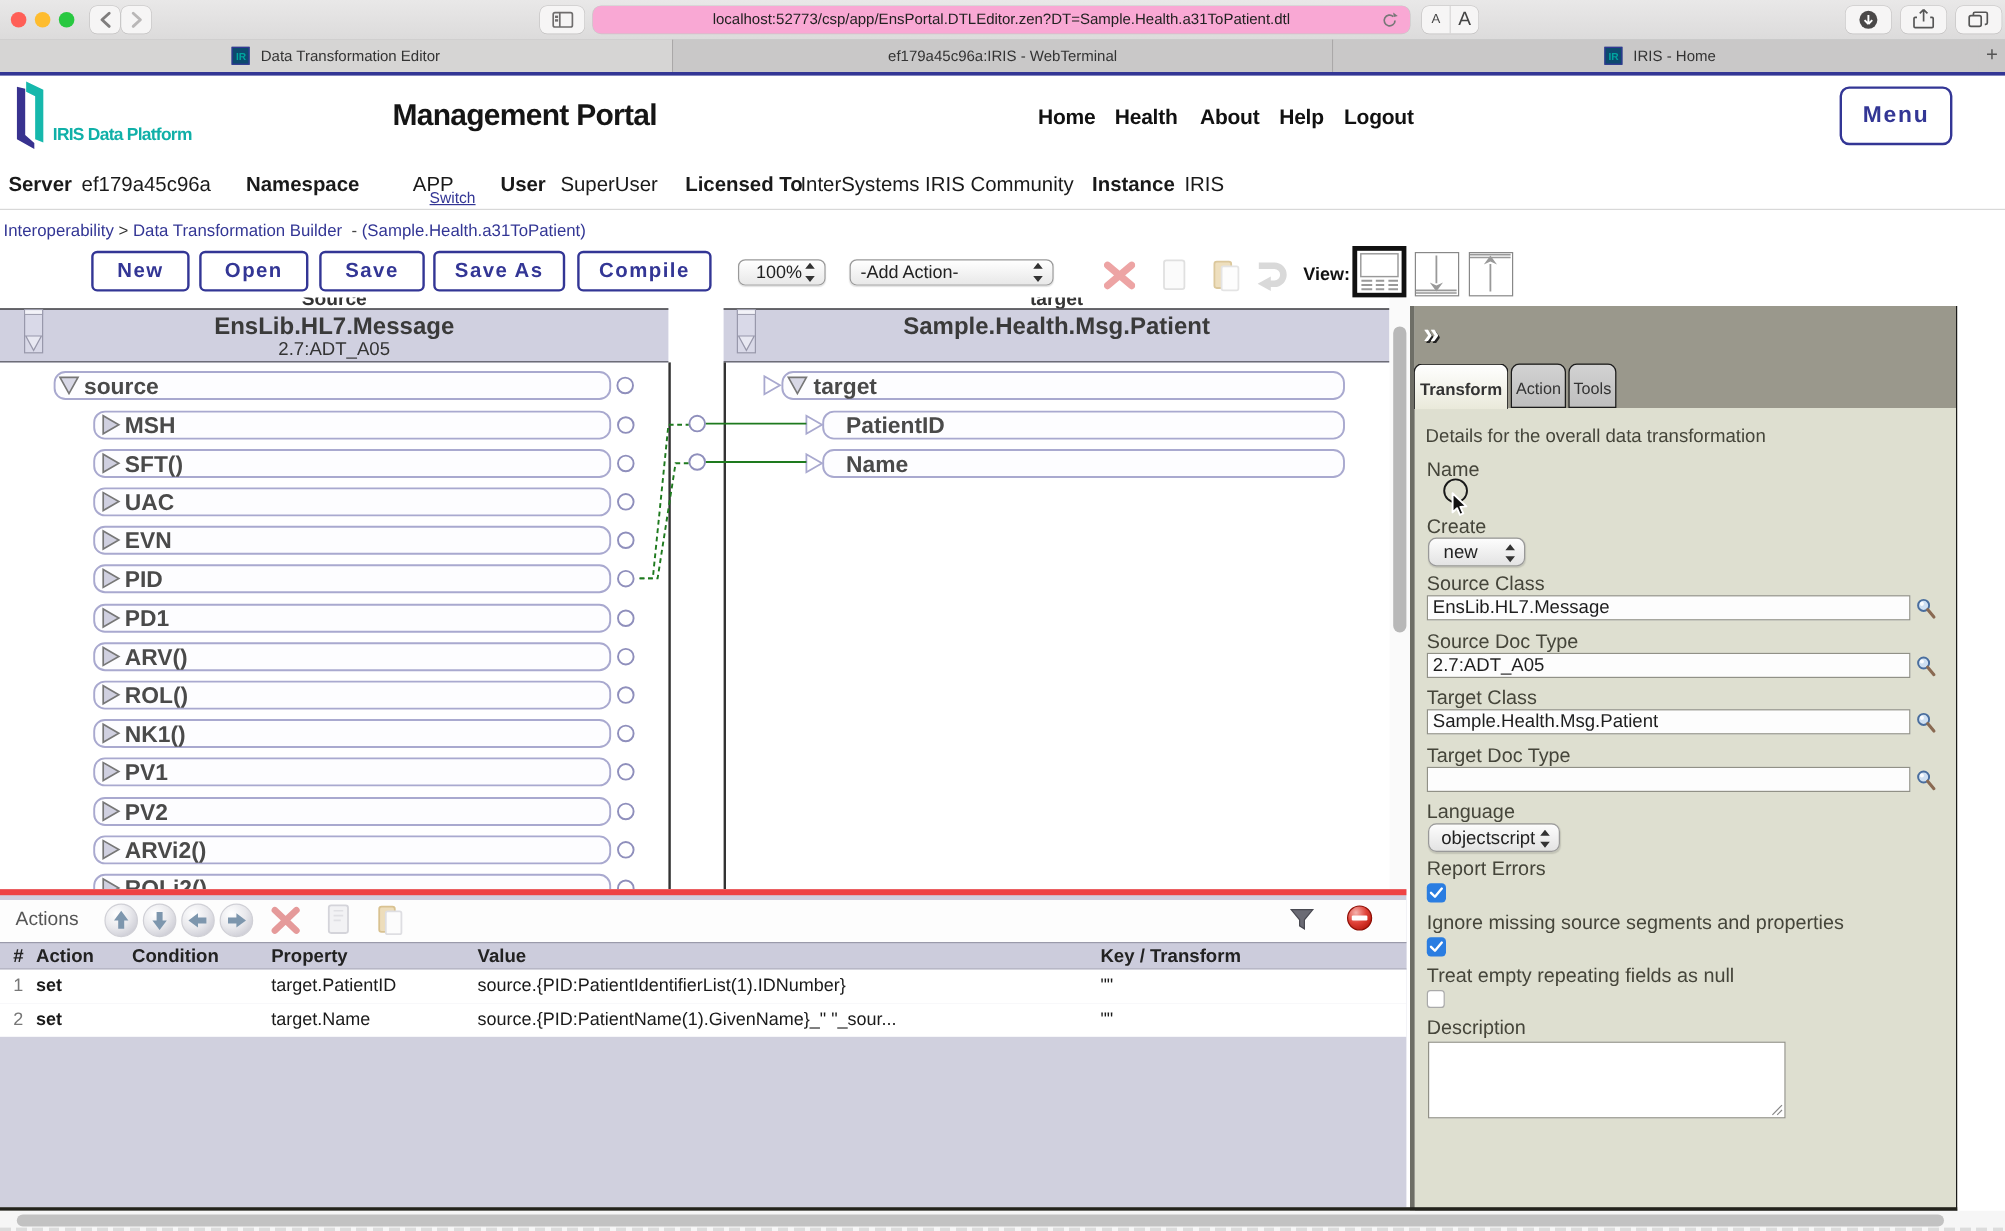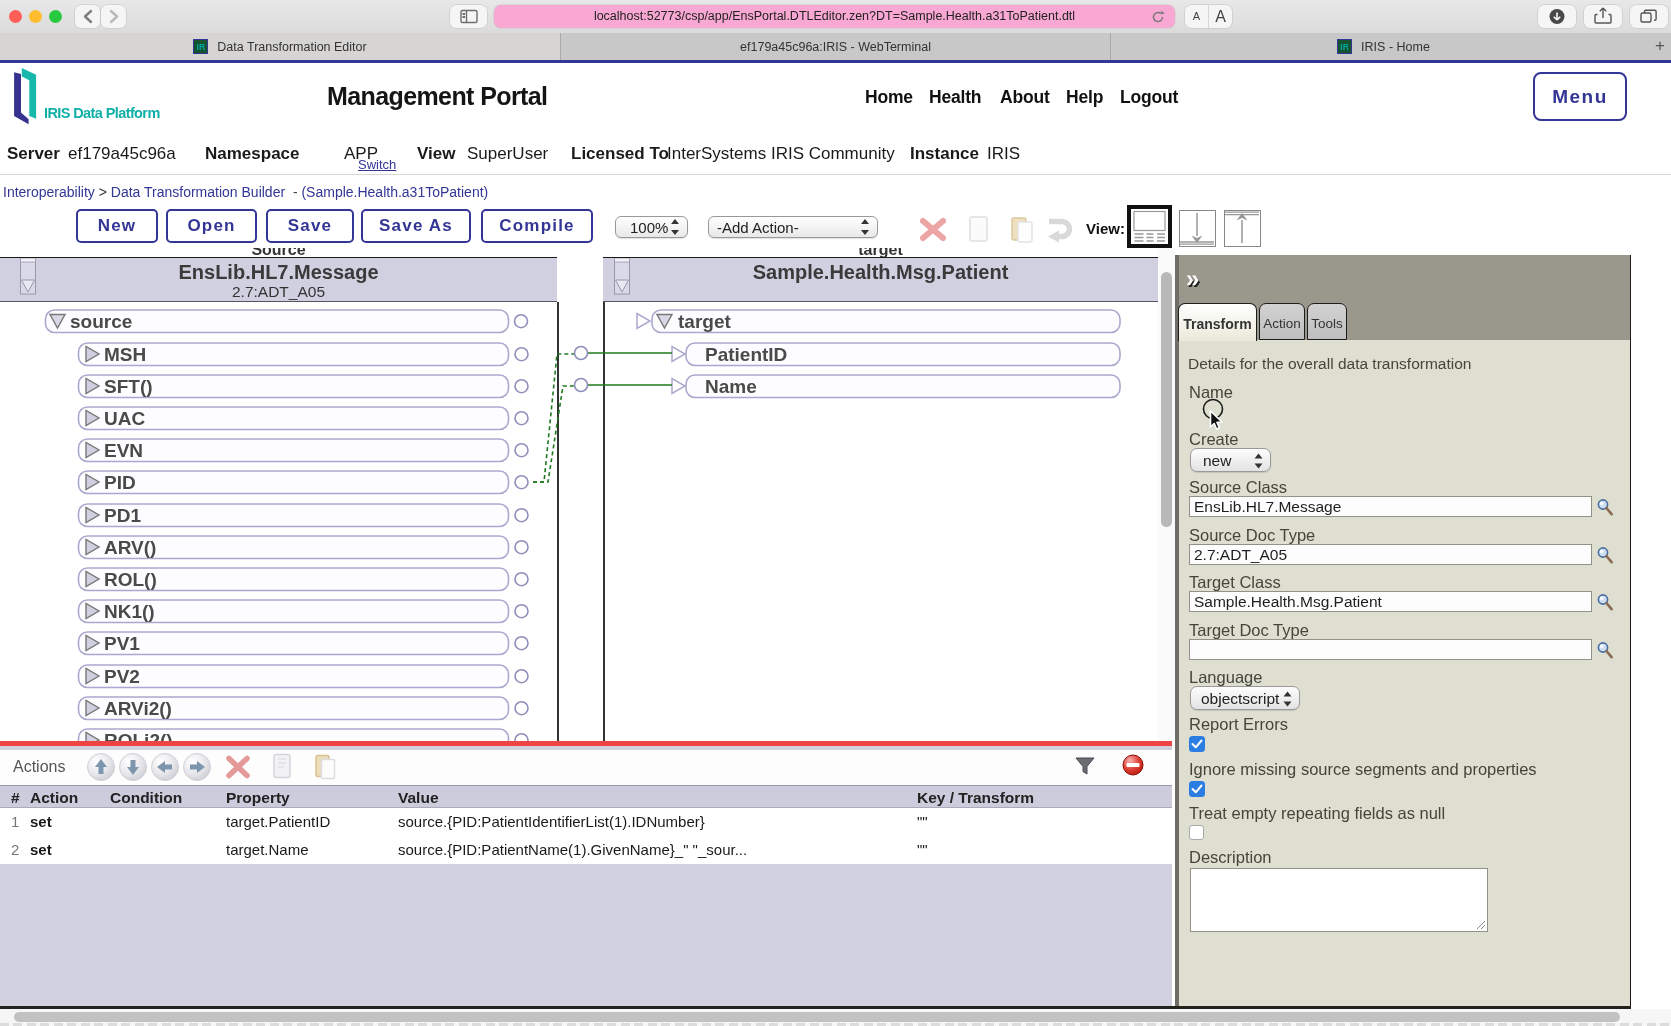--- a/index.html
+++ b/index.html
@@ -10,21 +10,21 @@
   
   #chrome{left:0;top:0;width:1671px;height:33px;background:linear-gradient(#e9e8e8,#dcdbdb);}
   .tl{width:13px;height:13px;border-radius:50%;top:10px;}
   .chromebtn{background:#f6f5f5;border-radius:6px;top:5px;height:23px;box-shadow:0 0 0 0.5px #c2c0c0;}
   #urlbar{left:494px;top:5px;width:681px;height:23px;background:#f9a8d4;border-radius:7px;box-shadow:0 0 0 0.5px #c9c7c7;
           font-size:12.5px;color:#222;text-align:center;line-height:23px;}
   
   #tabbar{left:0;top:33px;width:1671px;height:27px;background:#c9c8c8;border-top:1px solid #b5b3b3;}
   .tab{top:33px;height:27px;font-size:12.5px;color:#333;}
   .tablabel{display:flex;align-items:center;justify-content:center;height:100%;}
-  .irico{display:inline-block;width:15px;height:15px;border:1.5px solid #333695;background:#14532d;color:#00a6a0;
+  .irico{display:inline-block;width:15px;height:15px;border:1.5px solid #333695;background:#0c4a6e;color:#00a6a0;
          font-size:8.5px;font-weight:bold;text-align:center;line-height:15px;margin-right:9px;box-sizing:border-box;}
 
   
   #pagetop{left:0;top:60px;width:1671px;height:2.5px;background:#333695;}
   .navlink{top:87px;font-weight:bold;font-size:17.5px;color:#111;letter-spacing:-0.2px;}
   #menubtn{left:1533px;top:72px;width:94px;height:49px;border:2px solid #333695;border-radius:8px;box-sizing:border-box;
            color:#333695;font-weight:bold;font-size:19px;text-align:center;line-height:45px;letter-spacing:1.5px;}
   .srv{top:144px;font-size:17px;color:#1a1a1a;}
   .srv b{font-weight:bold;}
   #hr1{left:0;top:174px;width:1671px;height:1px;background:#d8d8d8;}
@@ -134,21 +134,21 @@
   <div class="abs navlink" style="left:1000px;">About</div>
   <div class="abs navlink" style="left:1066px;">Help</div>
   <div class="abs navlink" style="left:1120px;">Logout</div>
   <div class="abs" id="menubtn">Menu</div>
 
   <div class="abs srv" style="left:7px;"><b>Server</b></div>
   <div class="abs srv" style="left:68px;">ef179a45c96a</div>
   <div class="abs srv" style="left:205px;"><b>Namespace</b></div>
   <div class="abs srv" style="left:312px;margin-left:32px;">APP</div>
   <div class="abs" style="left:358px;top:157px;font-size:13px;color:#333695;text-decoration:underline;">Switch</div>
-  <div class="abs srv" style="left:417px;"><b>View</b></div>
+  <div class="abs srv" style="left:417px;"><b>User</b></div>
   <div class="abs srv" style="left:467px;">SuperUser</div>
   <div class="abs srv" style="left:571px;"><b>Licensed To</b></div>
   <div class="abs srv" style="left:667px;">InterSystems IRIS Community</div>
   <div class="abs srv" style="left:910px;"><b>Instance</b></div>
   <div class="abs srv" style="left:987px;">IRIS</div>
   <div class="abs" id="hr1"></div>
   <div class="abs" id="crumb">Interoperability <span style="color:#333;">&gt;</span> Data Transformation Builder&nbsp; <span style="color:#444;">-</span>&nbsp;(Sample.Health.a31ToPatient)</div>
 
   <div class="abs tbtn" style="left:76px;width:82px;">
       <span>New</span>

